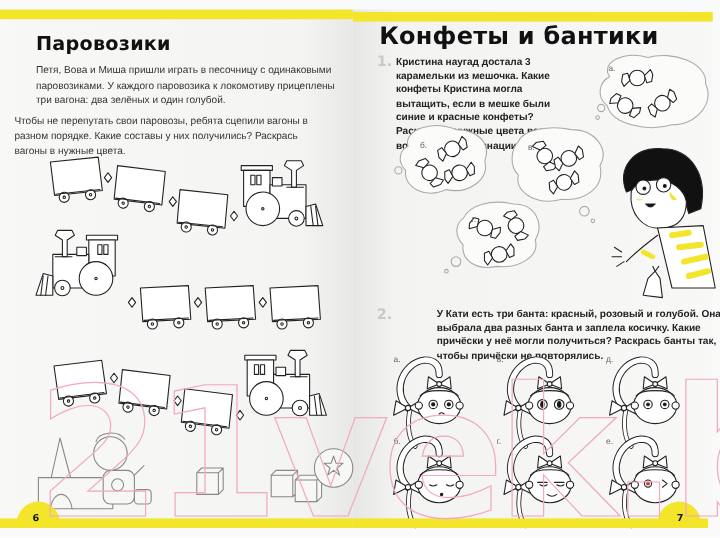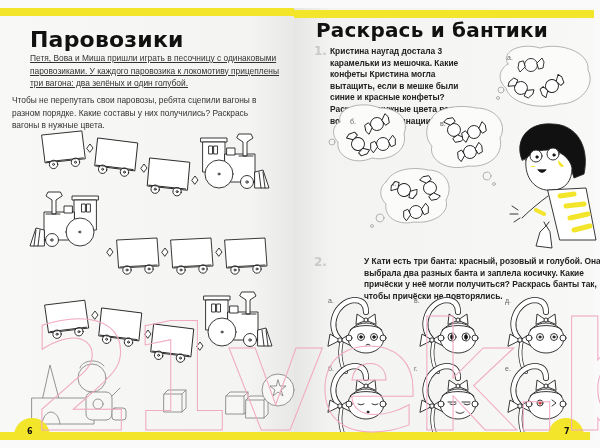--- a/index.html
+++ b/index.html
@@ -21,25 +21,25 @@
   .bottom-bar.right { left: 294px; width: 296px; top: 432px; }
 
   .page-tab { position: absolute; width: 36px; height: 22px; background: #f2e52a; border-radius: 18px 18px 0 0; }
   .page-tab.left { left: 14px; top: 418px; }
   .page-tab.right { left: 548px; top: 418px; }
   .page-num { position: absolute; font-family: "DejaVu Sans", sans-serif; font-size: 8px; font-weight: bold; color: #111; }
   .page-num.left { left: 27px; top: 427px; }
   .page-num.right { left: 564px; top: 427px; }
 
   .title { position: absolute; font-family: "DejaVu Sans", sans-serif; font-weight: bold; color: #111; }
-  .title.left { left: 30px; top: 27px; font-size: 22px; letter-spacing: 0.2px; }
+  .title.left { left: 30px; top: 27px; font-size: 16px; letter-spacing: 0.2px; }
   .title.right { left: 316px; top: 18px; font-size: 20px; letter-spacing: 0.2px; }
 
   .para { position: absolute; font-family: "Liberation Sans", sans-serif; font-size: 8.4px; line-height: 12.5px; color: #333; }
-  .para.p1 { left: 30px; top: 52px; width: 250px; text-decoration: underline; }
+  .para.p1 { left: 30px; top: 52px; width: 250px; }
   .para.p2 { left: 12px; top: 94px; width: 262px; }
 
   .task { position: absolute; font-family: "Liberation Sans", sans-serif; font-size: 8.4px; line-height: 11.6px; color: #222; font-weight: bold; }
   .task-num { position: absolute; font-family: "DejaVu Sans", sans-serif; font-weight: bold; font-size: 12px; color: #c9c9c9; }
   .task1-num { left: 314px; top: 44px; }
   .task1 { left: 330px; top: 46px; width: 140px; }
   .task2-num { left: 314px; top: 255px; }
   .task2 { left: 340px; top: 256px; width: 250px; margin-left: 24px; }
 
   svg.art { position: absolute; left: 0; top: 0; width: 600px; height: 448px; }
@@ -56,21 +56,21 @@
   <div class="page page-left"></div>
   <div class="page page-right"></div>
 
   <div class="top-bar left"></div>
   <div class="top-bar right"></div>
 
   <div class="title left">Паровозики</div>
   <div class="para p1">Петя, Вова и Миша пришли играть в песочницу с одинаковыми паровозиками. У каждого паровозика к локомотиву прицеплены три вагона: два зелёных и один голубой.</div>
   <div class="para p2">Чтобы не перепутать свои паровозы, ребята сцепили вагоны в разном порядке. Какие составы у них получились? Раскрась вагоны в нужные цвета.</div>
 
-  <div class="title right">Раскрась и бантики</div>
+  <div class="title right">Конфеты и бантики</div>
   <div class="task-num task1-num">1.</div>
   <div class="task task1">Кристина наугад достала 3 карамельки из мешочка. Какие конфеты Кристина могла вытащить, если в мешке были синие и красные конфеты? Раскрась в нужные цвета все возможные комбинации.</div>
   <div class="task-num task2-num">2.</div>
   <div class="task task2">У Кати есть три банта: красный, розовый и голубой. Она выбрала два разных банта и заплела косичку. Какие причёски у неё могли получиться? Раскрась банты так, чтобы причёски не повторялись.</div>
 
   <svg class="art" viewBox="0 0 600 448" fill="none" stroke="#222" stroke-width="0.9" stroke-linejoin="round" stroke-linecap="round">
     <defs>
       <g id="wagon">
         <path d="M0 0 L40 -2 L42 26 L2 28 Z" fill="#fff"></path>
         <circle cx="10" cy="30" r="4.2" fill="#fff"></circle>

